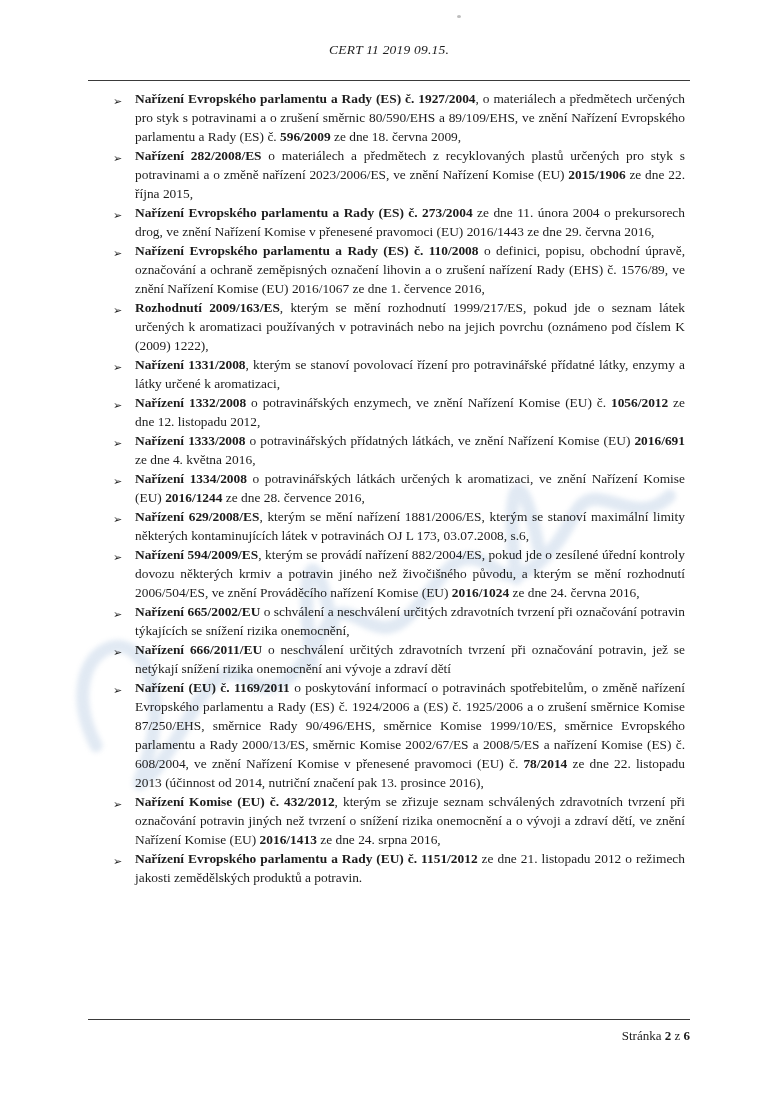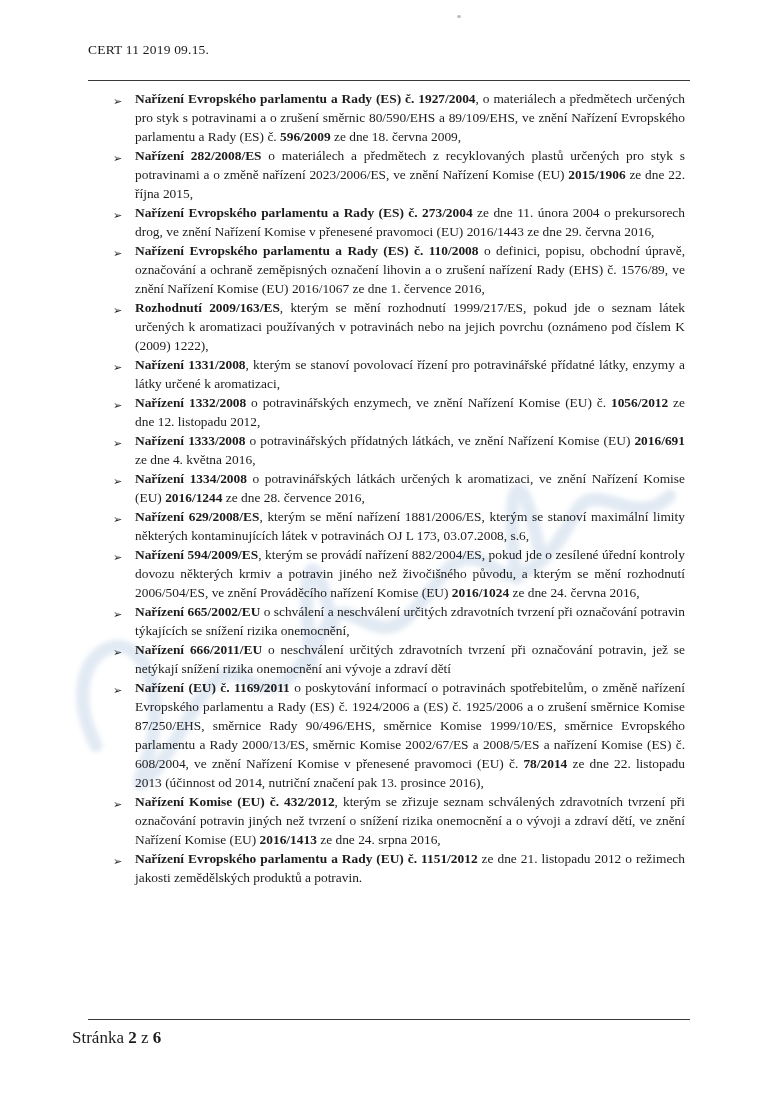--- a/index.html
+++ b/index.html
@@ -5,24 +5,24 @@
   * { margin:0; padding:0; box-sizing:border-box; }
   html,body { width:777px; height:1100px; }
   body {
     background:#ffffff;
     font-family:"Liberation Serif", serif;
     color:#1c1c1c;
     position:relative;
     overflow:hidden;
   }
   .scan-dot { position:absolute; top:15px; left:457px; width:4px; height:3px; background:#9a9a9a; border-radius:50%; opacity:.65; }
-  .cert { position:absolute; top:42px; left:88px; width:602px; text-align:left; font-size:13.5px; letter-spacing:.2px; }
+  .cert { position:absolute; top:42px; left:88px; width:602px; text-align:center; font-style:italic; font-size:13.5px; letter-spacing:.2px; }
   .rule-top { position:absolute; top:80px; left:88px; width:602px; border-top:1.5px solid #3a3a3a; }
   .rule-bottom { position:absolute; top:1019px; left:88px; width:602px; border-top:1.4px solid #3a3a3a; }
-  .footer { position:absolute; top:1028px; left:72px; width:602px; text-align:left; font-size:17px; }
+  .footer { position:absolute; top:1028px; left:88px; width:602px; text-align:right; font-size:13px; }
   .content {
     position:absolute; top:89px; left:113px; width:572px;
     font-size:13.4px; line-height:19px; text-align:justify;
   }
   .intro { margin-left:22px; text-align:justify; }
   .item { display:flex; }
   .bullet {
     flex:0 0 22px; width:22px;
     font-family:"DejaVu Sans", sans-serif;
     font-size:11px; padding-top:2.5px; color:#1c1c1c;

